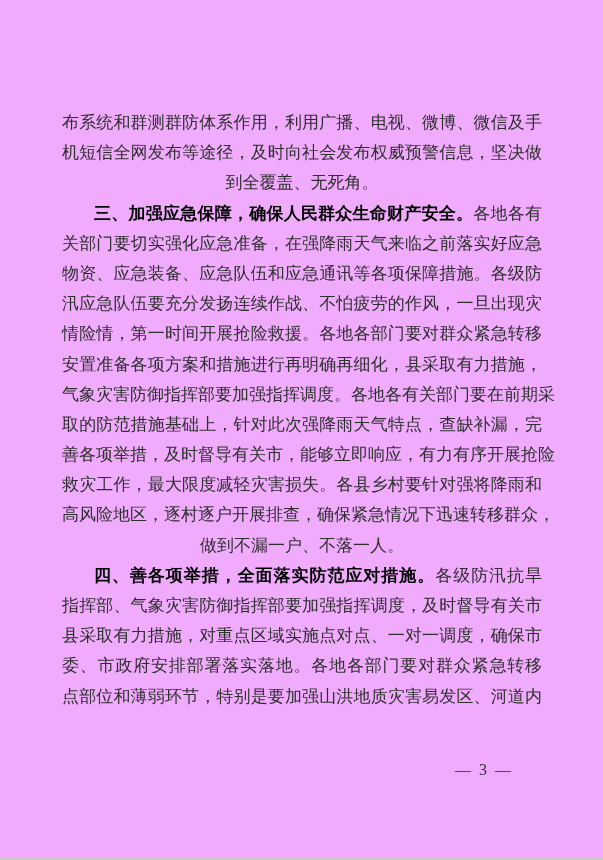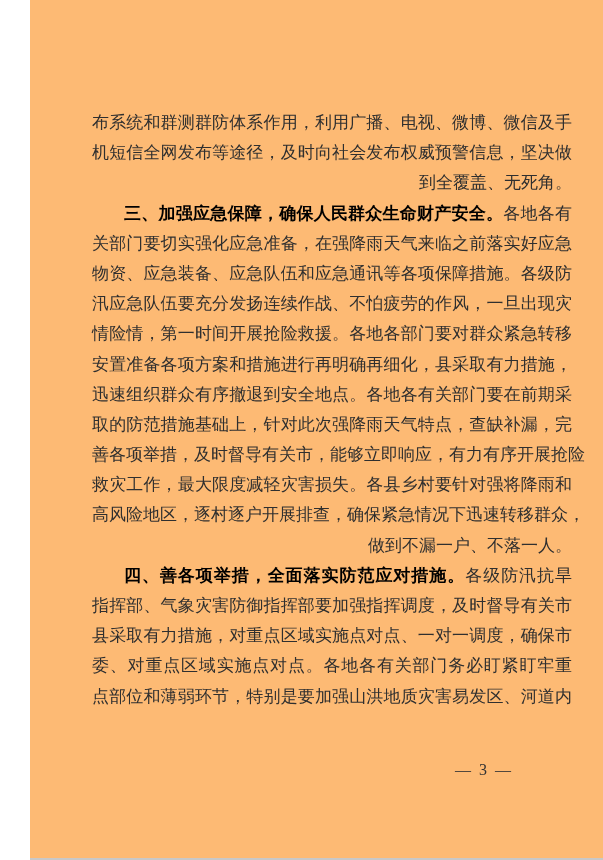--- a/index.html
+++ b/index.html
@@ -10,36 +10,35 @@
     width: 603px;
     height: 860px;
     background: #ffffff;
     position: relative;
     overflow: hidden;
     font-family: "Liberation Serif", "DejaVu Serif", serif;
   }
   .page {
     position: absolute;
     inset: 0;
-    background: #fdba74;
-    margin-left: 30px;
+    background: #f0abfc;
   }
   .text-block {
     position: absolute;
     left: 62px;
     top: 108px;
     width: 480px;
   }
   .line {
     height: 30.2px;
     line-height: 30.2px;
     font-size: 17px;
     color: #2f2f2f;
     white-space: nowrap;
-    text-align: right;
+    text-align: center;
     overflow: visible;
   }
   .line.fill {
     text-align: justify;
     text-align-last: justify;
     text-justify: inter-character;
   }
   .line.indent {
     padding-left: 32px;
   }
@@ -78,27 +77,27 @@
   <div class="text-block" id="text-block">
       <div class="line fill"><span class="seg">布系统和群测群防体系作用，利用广播、电视、微博、微信及手</span></div>
       <div class="line fill"><span class="seg">机短信全网发布等途径，及时向社会发布权威预警信息，坚决做</span></div>
       <div class="line"><span class="seg">到全覆盖、无死角。</span></div>
       <div class="line fill indent"><span class="seg bold">三、加强应急保障，确保人民群众生命财产安全。</span><span class="seg">各地各有</span></div>
       <div class="line fill"><span class="seg">关部门要切实强化应急准备，在强降雨天气来临之前落实好应急</span></div>
       <div class="line fill"><span class="seg">物资、应急装备、应急队伍和应急通讯等各项保障措施。各级防</span></div>
       <div class="line fill"><span class="seg">汛应急队伍要充分发扬连续作战、不怕疲劳的作风，一旦出现灾</span></div>
       <div class="line fill"><span class="seg">情险情，第一时间开展抢险救援。各地各部门要对群众紧急转移</span></div>
       <div class="line fill"><span class="seg">安置准备各项方案和措施进行再明确再细化，县采取有力措施，</span></div>
-      <div class="line fill"><span class="seg">迅速组织群众有序撤退到安全地点。各地各有关部门要在前期采</span></div>
+      <div class="line fill"><span class="seg">气象灾害防御指挥部要加强指挥调度。各地各有关部门要在前期采</span></div>
       <div class="line fill"><span class="seg">取的防范措施基础上，针对此次强降雨天气特点，查缺补漏，完</span></div>
       <div class="line fill"><span class="seg">善各项举措，及时督导有关市，能够立即响应，有力有序开展抢险</span></div>
       <div class="line fill"><span class="seg">救灾工作，最大限度减轻灾害损失。各县乡村要针对强将降雨和</span></div>
       <div class="line fill"><span class="seg">高风险地区，逐村逐户开展排查，确保紧急情况下迅速转移群众，</span></div>
       <div class="line"><span class="seg">做到不漏一户、不落一人。</span></div>
       <div class="line fill indent"><span class="seg bold">四、善各项举措，全面落实防范应对措施。</span><span class="seg">各级防汛抗旱</span></div>
       <div class="line fill"><span class="seg">指挥部、气象灾害防御指挥部要加强指挥调度，及时督导有关市</span></div>
       <div class="line fill"><span class="seg">县采取有力措施，对重点区域实施点对点、一对一调度，确保市</span></div>
-      <div class="line fill"><span class="seg">委、对重点区域实施点对点。各地各有关部门务必盯紧盯牢重</span></div>
+      <div class="line fill"><span class="seg">委、市政府安排部署落实落地。各地各部门要对群众紧急转移</span></div>
       <div class="line fill"><span class="seg">点部位和薄弱环节，特别是要加强山洪地质灾害易发区、河道内</span></div>
     </div>
   <div class="page-number">— 3 —</div>
   <div class="bottom-edge"></div>
 </div>
 
 </body></html>

